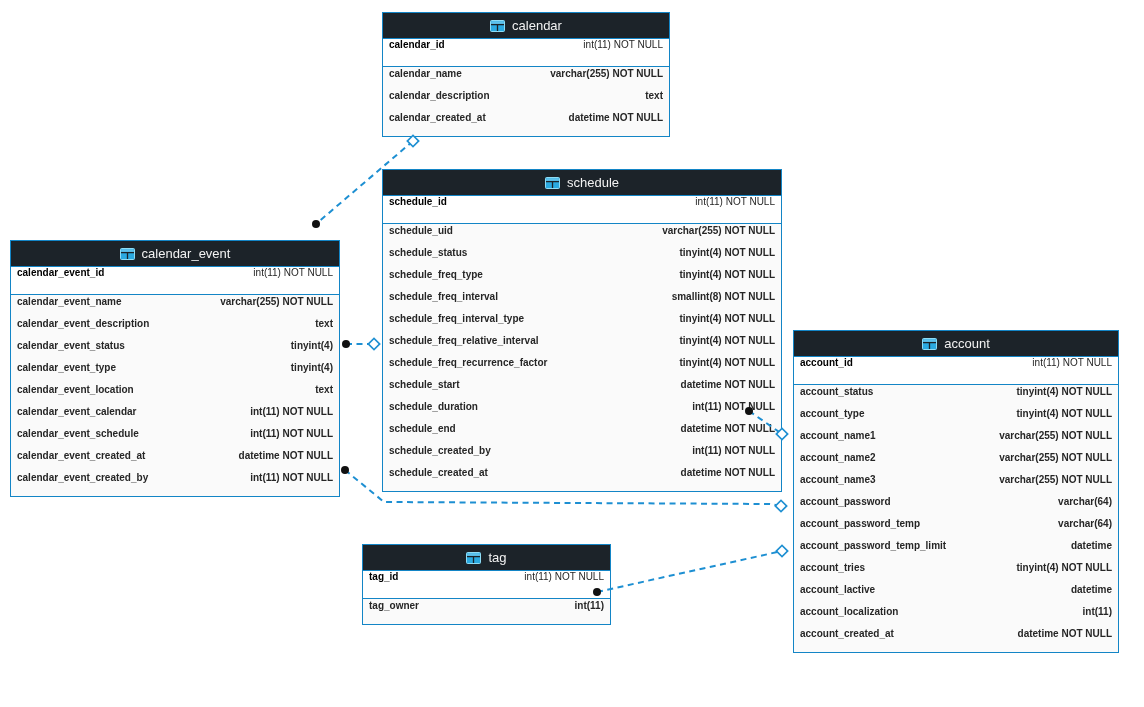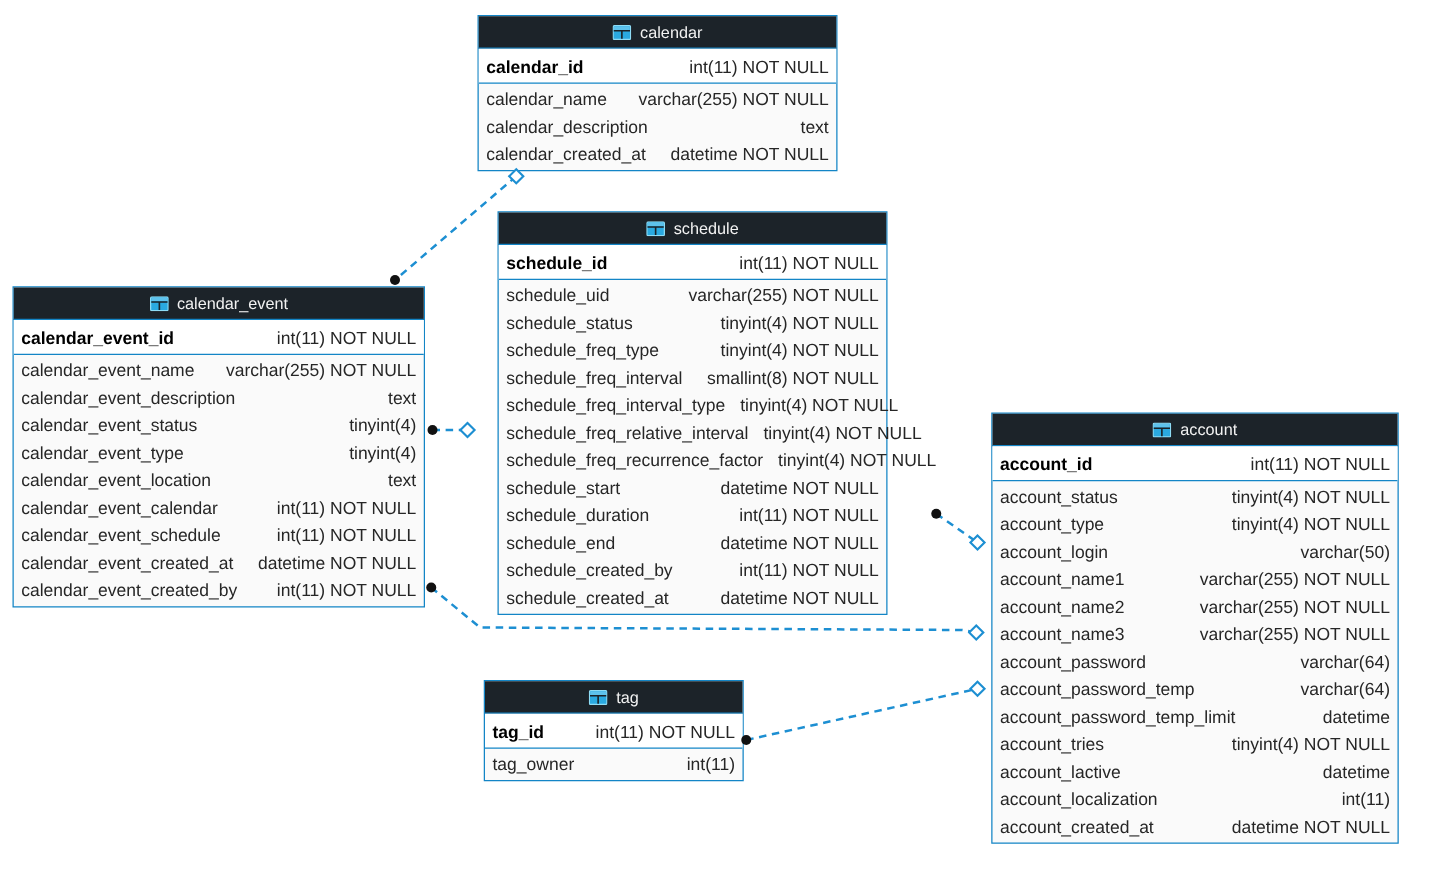--- a/index.html
+++ b/index.html
@@ -14,26 +14,26 @@
   }
   .wires{position:absolute;left:0;top:0;width:1144px;height:707px;z-index:5;pointer-events:none;}
   .tbl{position:absolute;background:var(--body-bg);border:1.5px solid var(--table-border);z-index:1;box-sizing:border-box;}
   .tbl-hd{
     height:25px;background:var(--header-bg);color:var(--header-text);
     display:flex;align-items:center;justify-content:center;gap:7px;
     font-size:13px;border-bottom:1.5px solid var(--table-border);
   }
   .tbl-icon{display:inline-flex;line-height:0;}
   .row{
-    display:flex;justify-content:space-between;align-items:center;
-    padding:0 6px;font-size:14px;color:var(--text);height:22px;white-space:nowrap;
+    display:flex;justify-content:space-between;
+    padding:0 6px;font-size:10px;color:var(--text);height:22px;white-space:nowrap;
   }
   .row.pk{height:27px;background:var(--pk-bg);border-bottom:1.5px solid var(--table-border);}
   .row.pk .cname{font-weight:bold;color:var(--pk-text);}
-  .tbl-body{padding:1px 0 2px 0;}
+  .tbl-body{padding:1px 0 2px 0;font-weight:bold;}
   .ctype{margin-left:12px;}
   .wire{fill:none;stroke:var(--connector);stroke-width:2;stroke-dasharray:6 4.5;}
   .diamond{fill:#ffffff;stroke:var(--connector);stroke-width:1.7;}
   .dot{fill:var(--dot);}
 </style>
 </head>
 <body>
 
 <div class="canvas">
   <svg class="wires" viewBox="0 0 1144 707">
@@ -77,21 +77,21 @@
         <div class="row">
           <span class="cname">calendar_description</span>
           <span class="ctype">text</span>
         </div>
         <div class="row">
           <span class="cname">calendar_created_at</span>
           <span class="ctype">datetime NOT NULL</span>
         </div>
       </div>
     </div>
-    <div class="tbl" style="left: 398px; top: 169px; width: 312px;">
+    <div class="tbl" style="left: 382px; top: 169px; width: 400px;">
       <div class="tbl-hd">
         <span class="tbl-icon">
           <svg width="15" height="12" viewBox="0 0 15 12">
             <rect x="0.5" y="0.5" width="14" height="11" rx="1" fill="#2aa9e0" stroke="#8edcf5" stroke-width="1"></rect>
             <rect x="1.2" y="1.2" width="12.6" height="2.8" fill="#5ec2ec"></rect>
             <line x1="1" y1="4.6" x2="14" y2="4.6" stroke="#1b2227" stroke-width="1.3"></line>
             <line x1="7.5" y1="4.6" x2="7.5" y2="11" stroke="#1b2227" stroke-width="1.3"></line>
           </svg>
         </span>
         <span>schedule</span>
@@ -144,21 +144,21 @@
         <div class="row">
           <span class="cname">schedule_created_by</span>
           <span class="ctype">int(11) NOT NULL</span>
         </div>
         <div class="row">
           <span class="cname">schedule_created_at</span>
           <span class="ctype">datetime NOT NULL</span>
         </div>
       </div>
     </div>
-    <div class="tbl" style="left: 10px; top: 229px; width: 330px;">
+    <div class="tbl" style="left: 10px; top: 240px; width: 330px;">
       <div class="tbl-hd">
         <span class="tbl-icon">
           <svg width="15" height="12" viewBox="0 0 15 12">
             <rect x="0.5" y="0.5" width="14" height="11" rx="1" fill="#2aa9e0" stroke="#8edcf5" stroke-width="1"></rect>
             <rect x="1.2" y="1.2" width="12.6" height="2.8" fill="#5ec2ec"></rect>
             <line x1="1" y1="4.6" x2="14" y2="4.6" stroke="#1b2227" stroke-width="1.3"></line>
             <line x1="7.5" y1="4.6" x2="7.5" y2="11" stroke="#1b2227" stroke-width="1.3"></line>
           </svg>
         </span>
         <span>calendar_event</span>
@@ -225,24 +225,20 @@
       <div class="tbl-body">
         <div class="row">
           <span class="cname">account_status</span>
           <span class="ctype">tinyint(4) NOT NULL</span>
         </div>
         <div class="row">
           <span class="cname">account_type</span>
           <span class="ctype">tinyint(4) NOT NULL</span>
         </div>
         <div class="row">
-          <span class="cname">account_login</span>
-          <span class="ctype">varchar(50)</span>
-        </div>
-        <div class="row">
           <span class="cname">account_name1</span>
           <span class="ctype">varchar(255) NOT NULL</span>
         </div>
         <div class="row">
           <span class="cname">account_name2</span>
           <span class="ctype">varchar(255) NOT NULL</span>
         </div>
         <div class="row">
           <span class="cname">account_name3</span>
           <span class="ctype">varchar(255) NOT NULL</span>
@@ -270,21 +266,21 @@
         <div class="row">
           <span class="cname">account_localization</span>
           <span class="ctype">int(11)</span>
         </div>
         <div class="row">
           <span class="cname">account_created_at</span>
           <span class="ctype">datetime NOT NULL</span>
         </div>
       </div>
     </div>
-    <div class="tbl" style="left: 387px; top: 544px; width: 208px;">
+    <div class="tbl" style="left: 362px; top: 544px; width: 249px;">
       <div class="tbl-hd">
         <span class="tbl-icon">
           <svg width="15" height="12" viewBox="0 0 15 12">
             <rect x="0.5" y="0.5" width="14" height="11" rx="1" fill="#2aa9e0" stroke="#8edcf5" stroke-width="1"></rect>
             <rect x="1.2" y="1.2" width="12.6" height="2.8" fill="#5ec2ec"></rect>
             <line x1="1" y1="4.6" x2="14" y2="4.6" stroke="#1b2227" stroke-width="1.3"></line>
             <line x1="7.5" y1="4.6" x2="7.5" y2="11" stroke="#1b2227" stroke-width="1.3"></line>
           </svg>
         </span>
         <span>tag</span>

